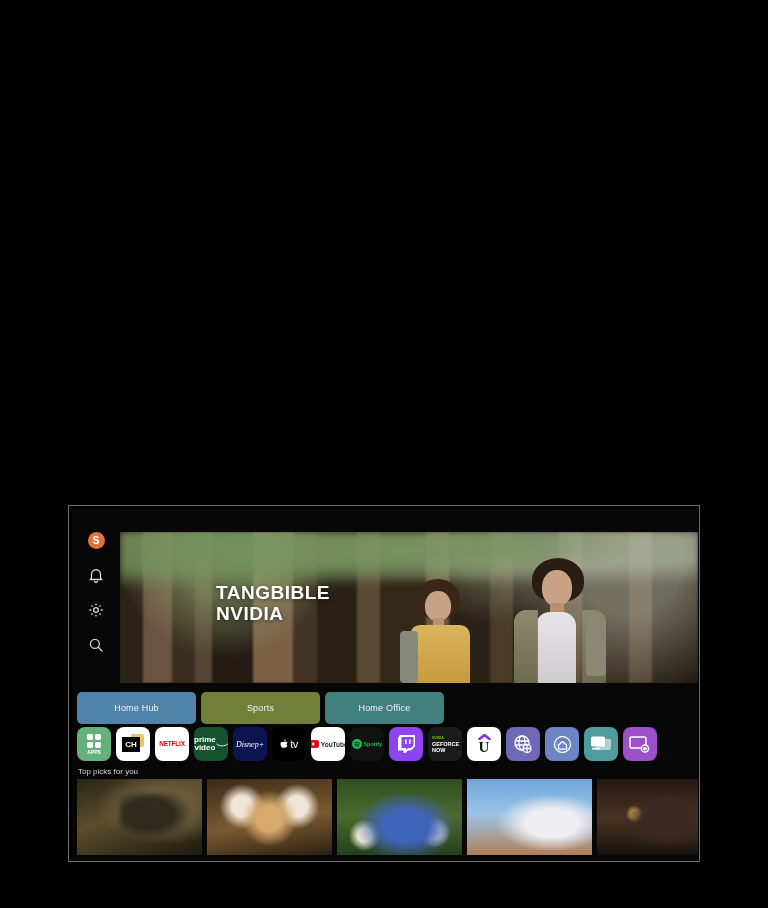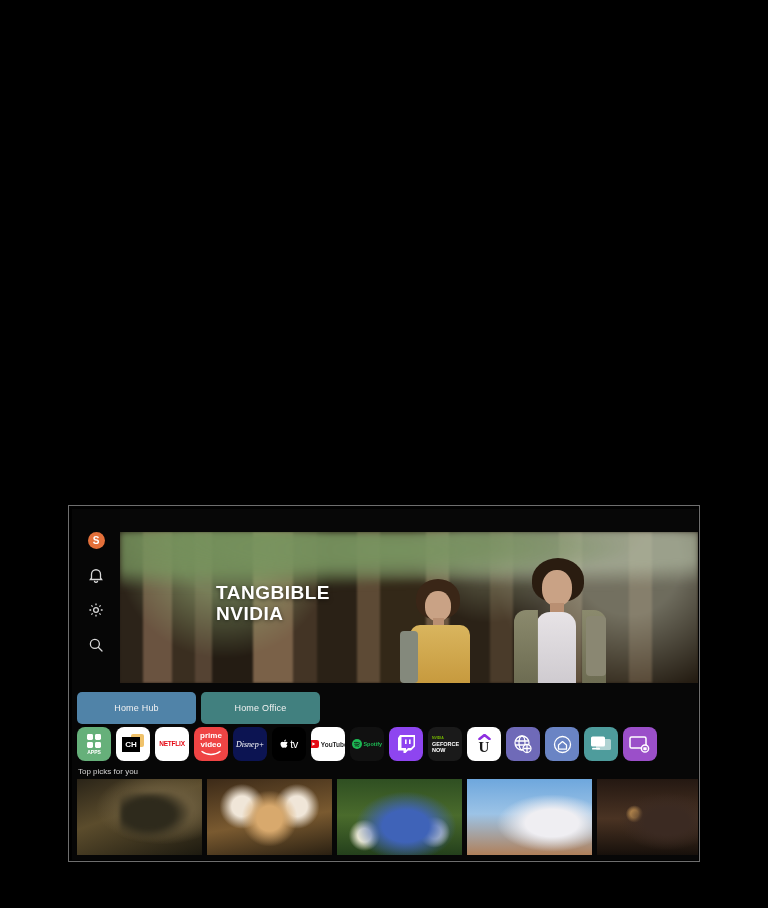--- a/index.html
+++ b/index.html
@@ -208,20 +208,23 @@
       <div class="hero-title">
         <span>TANGBIBLE</span>
         <span>NVIDIA</span>
       </div>
     </div>
 
     <div id="cats">
       <div class="cat" style="background:#5083a8">
         <span>Home Hub</span>
           </div>
+      <div class="cat" style="background:#73803a">
+        <span>Sports</span>
+          </div>
       <div class="cat" style="background:#41807f">
         <span>Home Office</span>
           </div>
     </div>
 
     <div id="apps">
 
       <div class="app" style="background:#66b07a;flex-direction:column;gap:2px;">
         <span>
           <svg width="14" height="14" viewBox="0 0 14 14" fill="#fff">
@@ -239,21 +242,21 @@
           <span style="position:absolute;right:0;top:0;width:13px;height:13px;background:#f0c26a;border-radius:2px;"></span>
           <span style="position:absolute;left:0;top:3px;width:18px;height:15px;background:#000000;border-radius:0;
                        color:#fff;font-size:8px;font-weight:bold;line-height:15px;text-align:center;">CH</span>
         </span>
       </div>
 
       <div class="app" style="background:#fff;">
         <span class="app-lbl" style="color:#e50914;font-size:6.5px;letter-spacing:-.2px;">NETFLIX</span>
       </div>
 
-      <div class="app" style="background:#ef4444;flex-direction:column;">
+      <div class="app" style="background:#14532d;">
         <span style="color:#fff;font-size:8px;font-weight:bold;line-height:8.5px;text-align:center;">prime<br>video</span>
         <svg width="20" height="6" viewBox="0 0 20 6" style="margin-top:1px;">
               <path d="M1 1.5c5 4 13 4 18 0" stroke="#fff" stroke-width="1.4" fill="none" stroke-linecap="round"></path>
             </svg>
       </div>
 
       <div class="app" style="background:#0c1452;text-align:right;">
         <span style="color:#fff;font-size:8px;font-style:italic;font-family:'Liberation Serif',serif;">Disnep+</span>
       </div>
 

